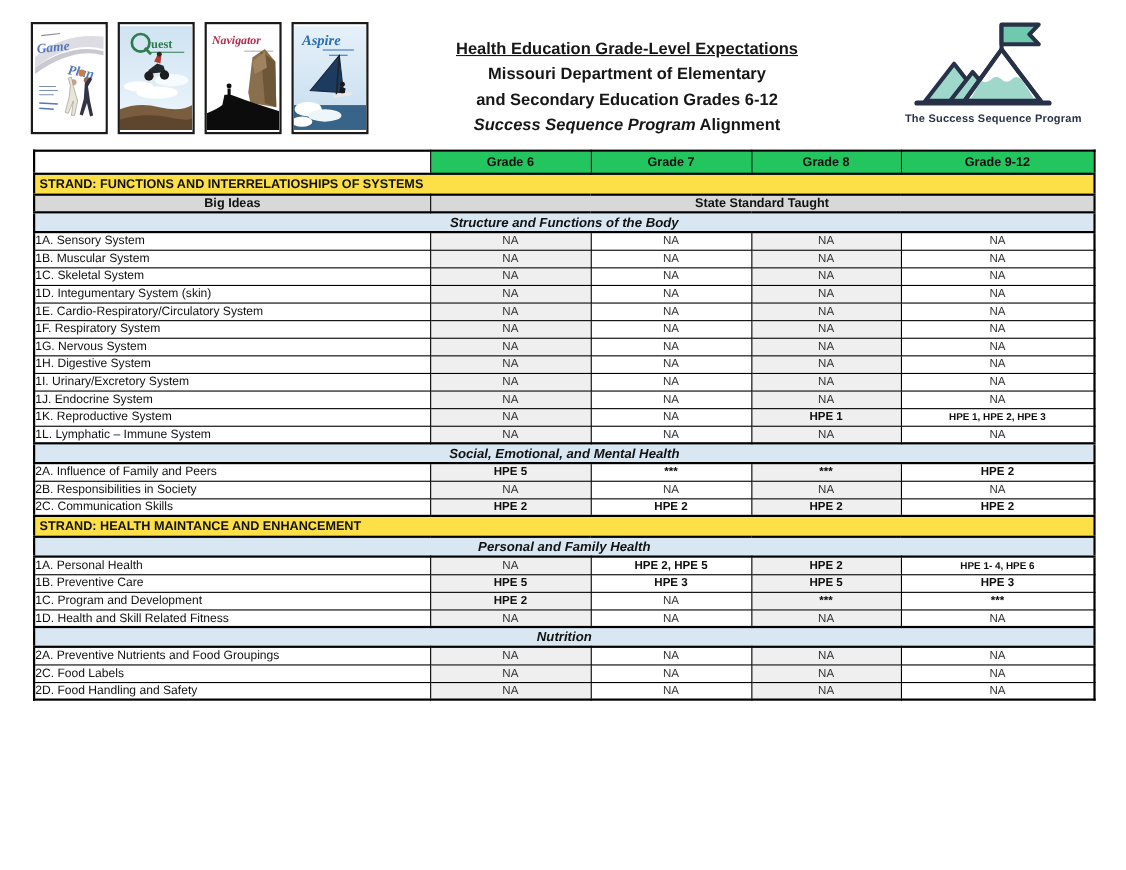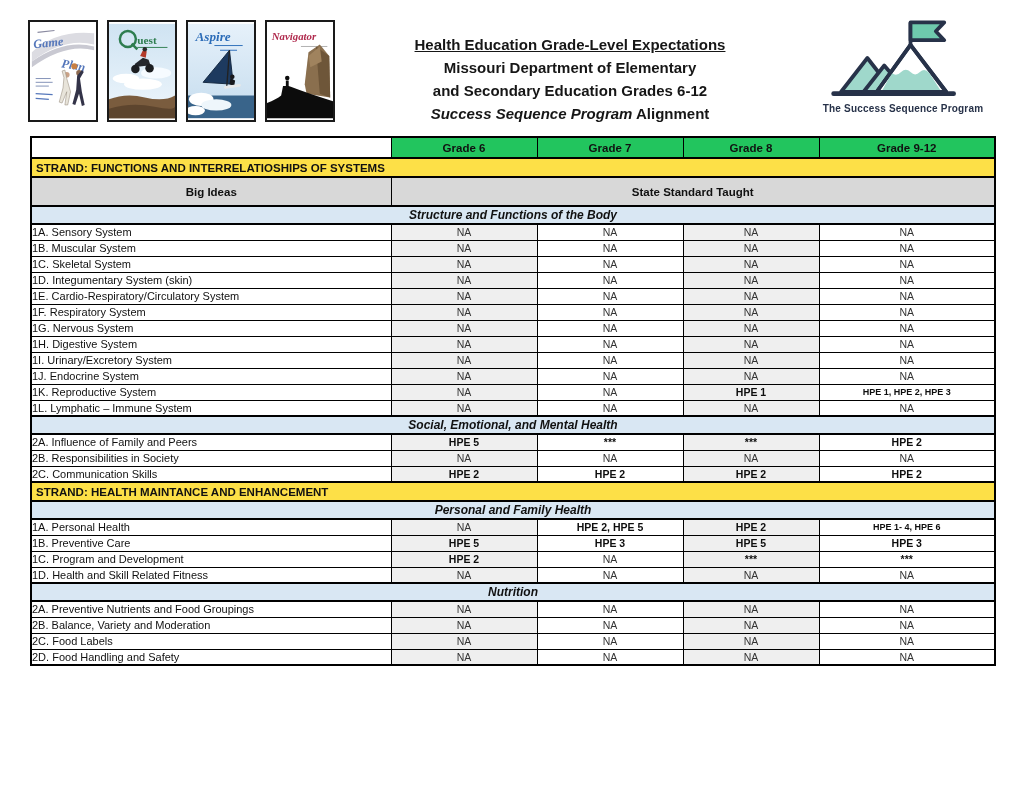--- a/index.html
+++ b/index.html
@@ -20,21 +20,21 @@
   .sslogo svg{display:block;margin:0 auto;}
   .sslogo-caption{font-size:10px;font-weight:bold;color:#273249;letter-spacing:.2px;margin-top:1px;}
   
   .table-wrap{position:absolute;left:30px;top:136px;width:964px;}
   table.alignment{border-collapse:collapse;table-layout:fixed;width:964px;border:2px solid #000;}
   td{border:1px solid #000;box-sizing:border-box;overflow:hidden;white-space:nowrap;}
   .grade-header-row td{height:21px;background:#22c55e;font-size:11.5px;font-weight:bold;text-align:center;}
   .grade-header-row td.corner{background:#ffffff;}
   .strand-row td{height:19px;background:#fde047;font-size:11.5px;font-weight:bold;text-align:left;padding-left:4px;
     border-top:2px solid #000;border-bottom:2px solid #000;}
-  .subheader-row td{height:29px;background:#d8d8d8;font-size:11.5px;font-weight:bold;text-align:center;}
+  .subheader-row td{height:16px;background:#d8d8d8;font-size:11.5px;font-weight:bold;text-align:center;}
   .section-row td{height:18px;background:#d9e7f3;font-size:12px;font-weight:bold;font-style:italic;text-align:center;
     border-top:2px solid #000;border-bottom:2px solid #000;}
   .data-row td{height:16px;font-size:11px;}
   .data-row td.rowlabel{text-align:left;padding-left:0;background:#ffffff;}
   .data-row td.val{text-align:center;font-size:10.5px;color:#333;}
   .data-row td.val.shade{background:#efefef;}
   .data-row td.val.boldval{font-weight:bold;color:#0e0e0e;margin-top:24px;}
   .data-row td.val.tiny{font-size:9px;}
 </style>
 </head>
@@ -87,20 +87,34 @@
           <circle cx="43" cy="47" r="4.5" fill="#1b1d20"></circle>
           <path d="M33 34 L36 28 L40 29 L39 36 Z" fill="#b33a2a"></path>
           <circle cx="38" cy="27" r="2.4" fill="#2a2a2a"></circle>
         </g>
         <path d="M0 100 L0 80 Q18 73 38 78 T70 76 L70 100 Z" fill="#7a5c3e"></path>
         <path d="M0 100 L0 90 Q24 83 48 88 T70 86 L70 100 Z" fill="#5d452e"></path>
       </svg>
     </div>
     <div class="cover">
       <svg viewBox="0 0 70 100">
+        <rect x="0" y="0" width="70" height="100" fill="#ffffff"></rect>
+        <text x="5" y="17" font-size="11.5" font-style="italic" font-weight="bold" fill="#b02a4d" font-family="'Liberation Serif',serif">Navigator</text>
+        <line x1="36" y1="24" x2="64" y2="24" stroke="#999" stroke-width="0.8"></line>
+        <g>
+          <polygon points="40,64 44,30 56,22 66,34 67,78 42,74" fill="#8a6f4e"></polygon>
+          <polygon points="52,24 66,34 67,78 56,74" fill="#6e5639"></polygon>
+          <path d="M44 34 L56 24 L58 40 L46 46 Z" fill="#a0835e"></path>
+          <path d="M0 100 L0 84 Q10 80 15 76 L17 66 L20 66 L20 60 L23 60 L23 66 L26 67 Q44 74 70 82 L70 100 Z" fill="#0c0c0c"></path>
+          <circle cx="21.5" cy="57.5" r="2.4" fill="#0c0c0c"></circle>
+        </g>
+      </svg>
+    </div>
+    <div class="cover">
+      <svg viewBox="0 0 70 100">
         <defs>
           <linearGradient id="asky" x1="0" y1="0" x2="0" y2="1">
             <stop offset="0" stop-color="#e6f1fa"></stop>
               <stop offset="1" stop-color="#c5dcee"></stop>
           </linearGradient>
         </defs>
         <rect x="0" y="0" width="70" height="100" fill="url(#asky)"></rect>
         <text x="8" y="18" font-size="14" font-style="italic" font-weight="bold" fill="#2b6cb8" font-family="'Liberation Serif',serif">Aspire</text>
         <line x1="28" y1="23" x2="58" y2="23" stroke="#2b6cb8" stroke-width="1"></line>
         <line x1="34" y1="28" x2="52" y2="28" stroke="#2b6cb8" stroke-width="1"></line>
@@ -110,34 +124,20 @@
           <line x1="44" y1="28" x2="41" y2="68" stroke="#222" stroke-width="1.4"></line>
           <circle cx="47" cy="56" r="2.4" fill="#18181c"></circle>
           <path d="M45 58 L50 60 L49 66 L44 64 Z" fill="#18181c"></path>
           <rect x="38" y="66" width="18" height="3" rx="1.5" transform="rotate(-8 38 66)" fill="#e8e8e8"></rect>
         </g>
         <ellipse cx="14" cy="80" rx="13" ry="7" fill="#ffffff"></ellipse>
         <ellipse cx="30" cy="86" rx="16" ry="6" fill="#eef6fb"></ellipse>
         <ellipse cx="8" cy="92" rx="10" ry="5" fill="#ffffff"></ellipse>
       </svg>
     </div>
-    <div class="cover">
-      <svg viewBox="0 0 70 100">
-        <rect x="0" y="0" width="70" height="100" fill="#ffffff"></rect>
-        <text x="5" y="17" font-size="11.5" font-style="italic" font-weight="bold" fill="#b02a4d" font-family="'Liberation Serif',serif">Navigator</text>
-        <line x1="36" y1="24" x2="64" y2="24" stroke="#999" stroke-width="0.8"></line>
-        <g>
-          <polygon points="40,64 44,30 56,22 66,34 67,78 42,74" fill="#8a6f4e"></polygon>
-          <polygon points="52,24 66,34 67,78 56,74" fill="#6e5639"></polygon>
-          <path d="M44 34 L56 24 L58 40 L46 46 Z" fill="#a0835e"></path>
-          <path d="M0 100 L0 84 Q10 80 15 76 L17 66 L20 66 L20 60 L23 60 L23 66 L26 67 Q44 74 70 82 L70 100 Z" fill="#0c0c0c"></path>
-          <circle cx="21.5" cy="57.5" r="2.4" fill="#0c0c0c"></circle>
-        </g>
-      </svg>
-    </div>
   </div>
 
   <div class="title-block">
     <div class="title-line"><span class="u">Health Education Grade-Level Expectations</span></div>
     <div class="title-line"><span>Missouri Department of Elementary</span></div>
     <div class="title-line"><span>and Secondary Education Grades 6-12</span></div>
     <div class="title-line"><span class="it">Success Sequence Program</span><span> Alignment</span></div>
   </div>
 
   <div class="sslogo">
@@ -330,27 +330,20 @@
           <td class="" colspan="5">Nutrition</td>
         </tr>
         <tr class="data-row">
           <td class="rowlabel">2A. Preventive Nutrients and Food Groupings</td>
           <td class="val shade">NA</td>
           <td class="val">NA</td>
           <td class="val shade">NA</td>
           <td class="val">NA</td>
         </tr>
         <tr class="data-row">
-          <td class="rowlabel">2B. Balance, Variety and Moderation</td>
-          <td class="val shade">NA</td>
-          <td class="val">NA</td>
-          <td class="val shade">NA</td>
-          <td class="val">NA</td>
-        </tr>
-        <tr class="data-row">
           <td class="rowlabel">2C. Food Labels</td>
           <td class="val shade">NA</td>
           <td class="val">NA</td>
           <td class="val shade">NA</td>
           <td class="val">NA</td>
         </tr>
         <tr class="data-row">
           <td class="rowlabel">2D. Food Handling and Safety</td>
           <td class="val shade">NA</td>
           <td class="val">NA</td>

